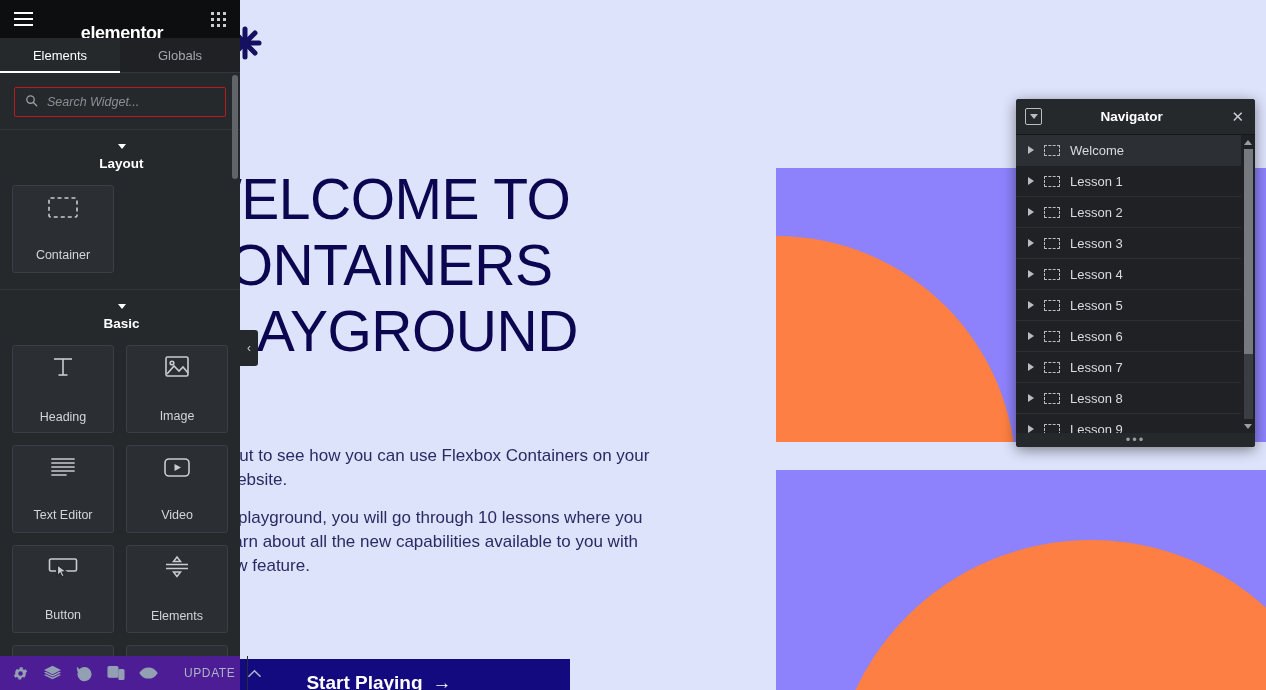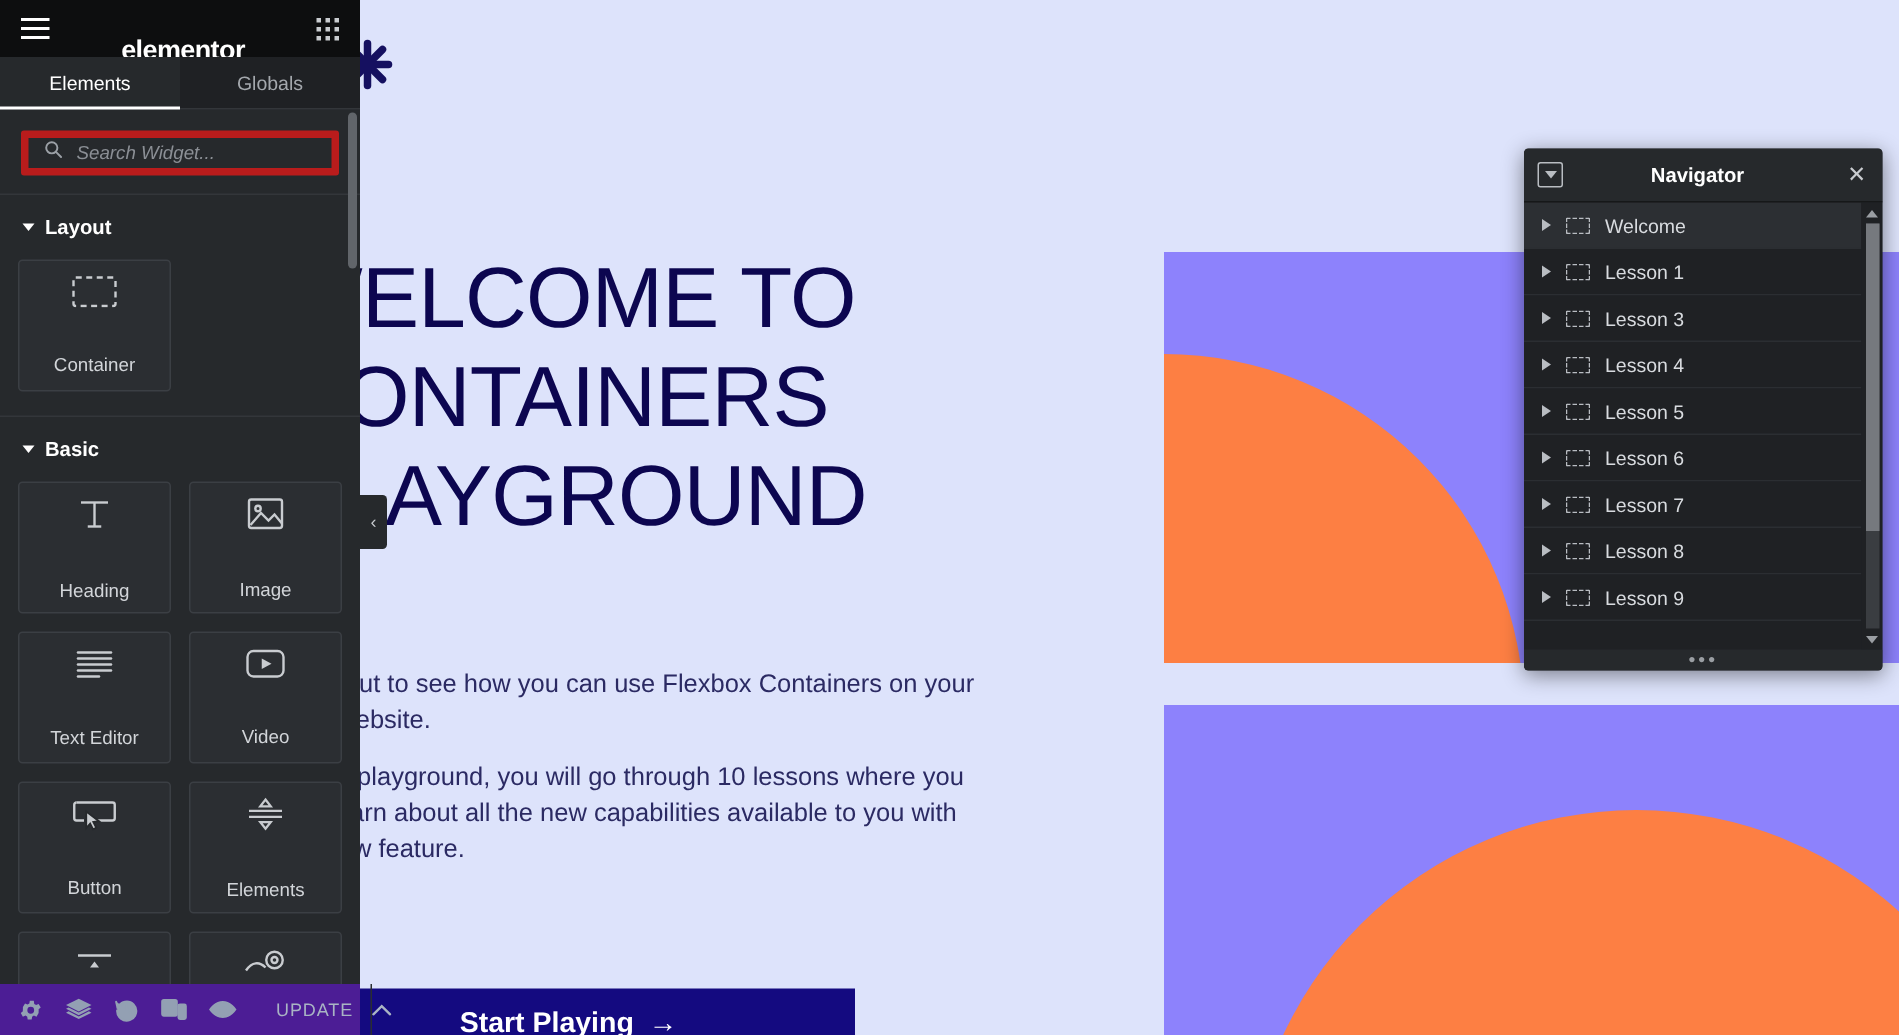--- a/index.html
+++ b/index.html
@@ -126,38 +126,38 @@
     content: ""; position: absolute; left: 0; right: 0; bottom: -1px;
     height: 2px; background: #ffffff;
   }
   #panel-scroll {
     flex: 1; overflow: hidden; position: relative;
   }
   .search-wrap { padding: 14px 14px 12px 14px; }
   .search-box {
     display: flex; align-items: center; gap: 9px;
     height: 30px;
-    border: 5px solid #b91c1c;
+    border: 1px solid #b91c1c;
     border-radius: 2px;
     padding: 0 10px;
     background: #26292c;
   }
   .search-box input {
     flex: 1; background: transparent; border: none; outline: none;
     color: #cfd2d6; font-size: 12.5px; font-style: italic;
     font-family: "Liberation Sans", sans-serif;
   }
   .search-box input::placeholder { color: #8b8f95; font-style: italic; }
 
   .section { border-top: 1px solid #33363a; padding: 14px 12px 16px 12px; }
   .section:first-of-type { border-top: none; }
   .section-head {
     display: flex; align-items: center; gap: 7px;
     color: #ffffff; font-size: 13.5px; font-weight: 700;
-    margin-bottom: 14px; padding-left: 3px; cursor: pointer;
+    margin-bottom: 14px; padding-left: 3px; cursor: pointer; flex-direction: column;
   }
   .caret-d { width: 0; height: 0; border-left: 4.5px solid transparent; border-right: 4.5px solid transparent; border-top: 5px solid #ffffff; }
   .wgrid { display: grid; grid-template-columns: 1fr 1fr; gap: 12px; }
   .widget {
     height: 88px;
     border: 1px solid #3b3f44;
     border-radius: 3px;
     background: #2b2e32;
     display: flex; flex-direction: column;
     align-items: center; justify-content: center;
@@ -559,20 +559,25 @@
           <span class="nav-label">Welcome</span>
         </div>
         <div class="nav-item">
           <span class="caret-r"></span>
           <span class="cont-icon"></span>
           <span class="nav-label">Lesson 1</span>
         </div>
         <div class="nav-item">
           <span class="caret-r"></span>
           <span class="cont-icon"></span>
+          <span class="nav-label">Lesson 2</span>
+        </div>
+        <div class="nav-item">
+          <span class="caret-r"></span>
+          <span class="cont-icon"></span>
           <span class="nav-label">Lesson 3</span>
         </div>
         <div class="nav-item">
           <span class="caret-r"></span>
           <span class="cont-icon"></span>
           <span class="nav-label">Lesson 4</span>
         </div>
         <div class="nav-item">
           <span class="caret-r"></span>
           <span class="cont-icon"></span>

